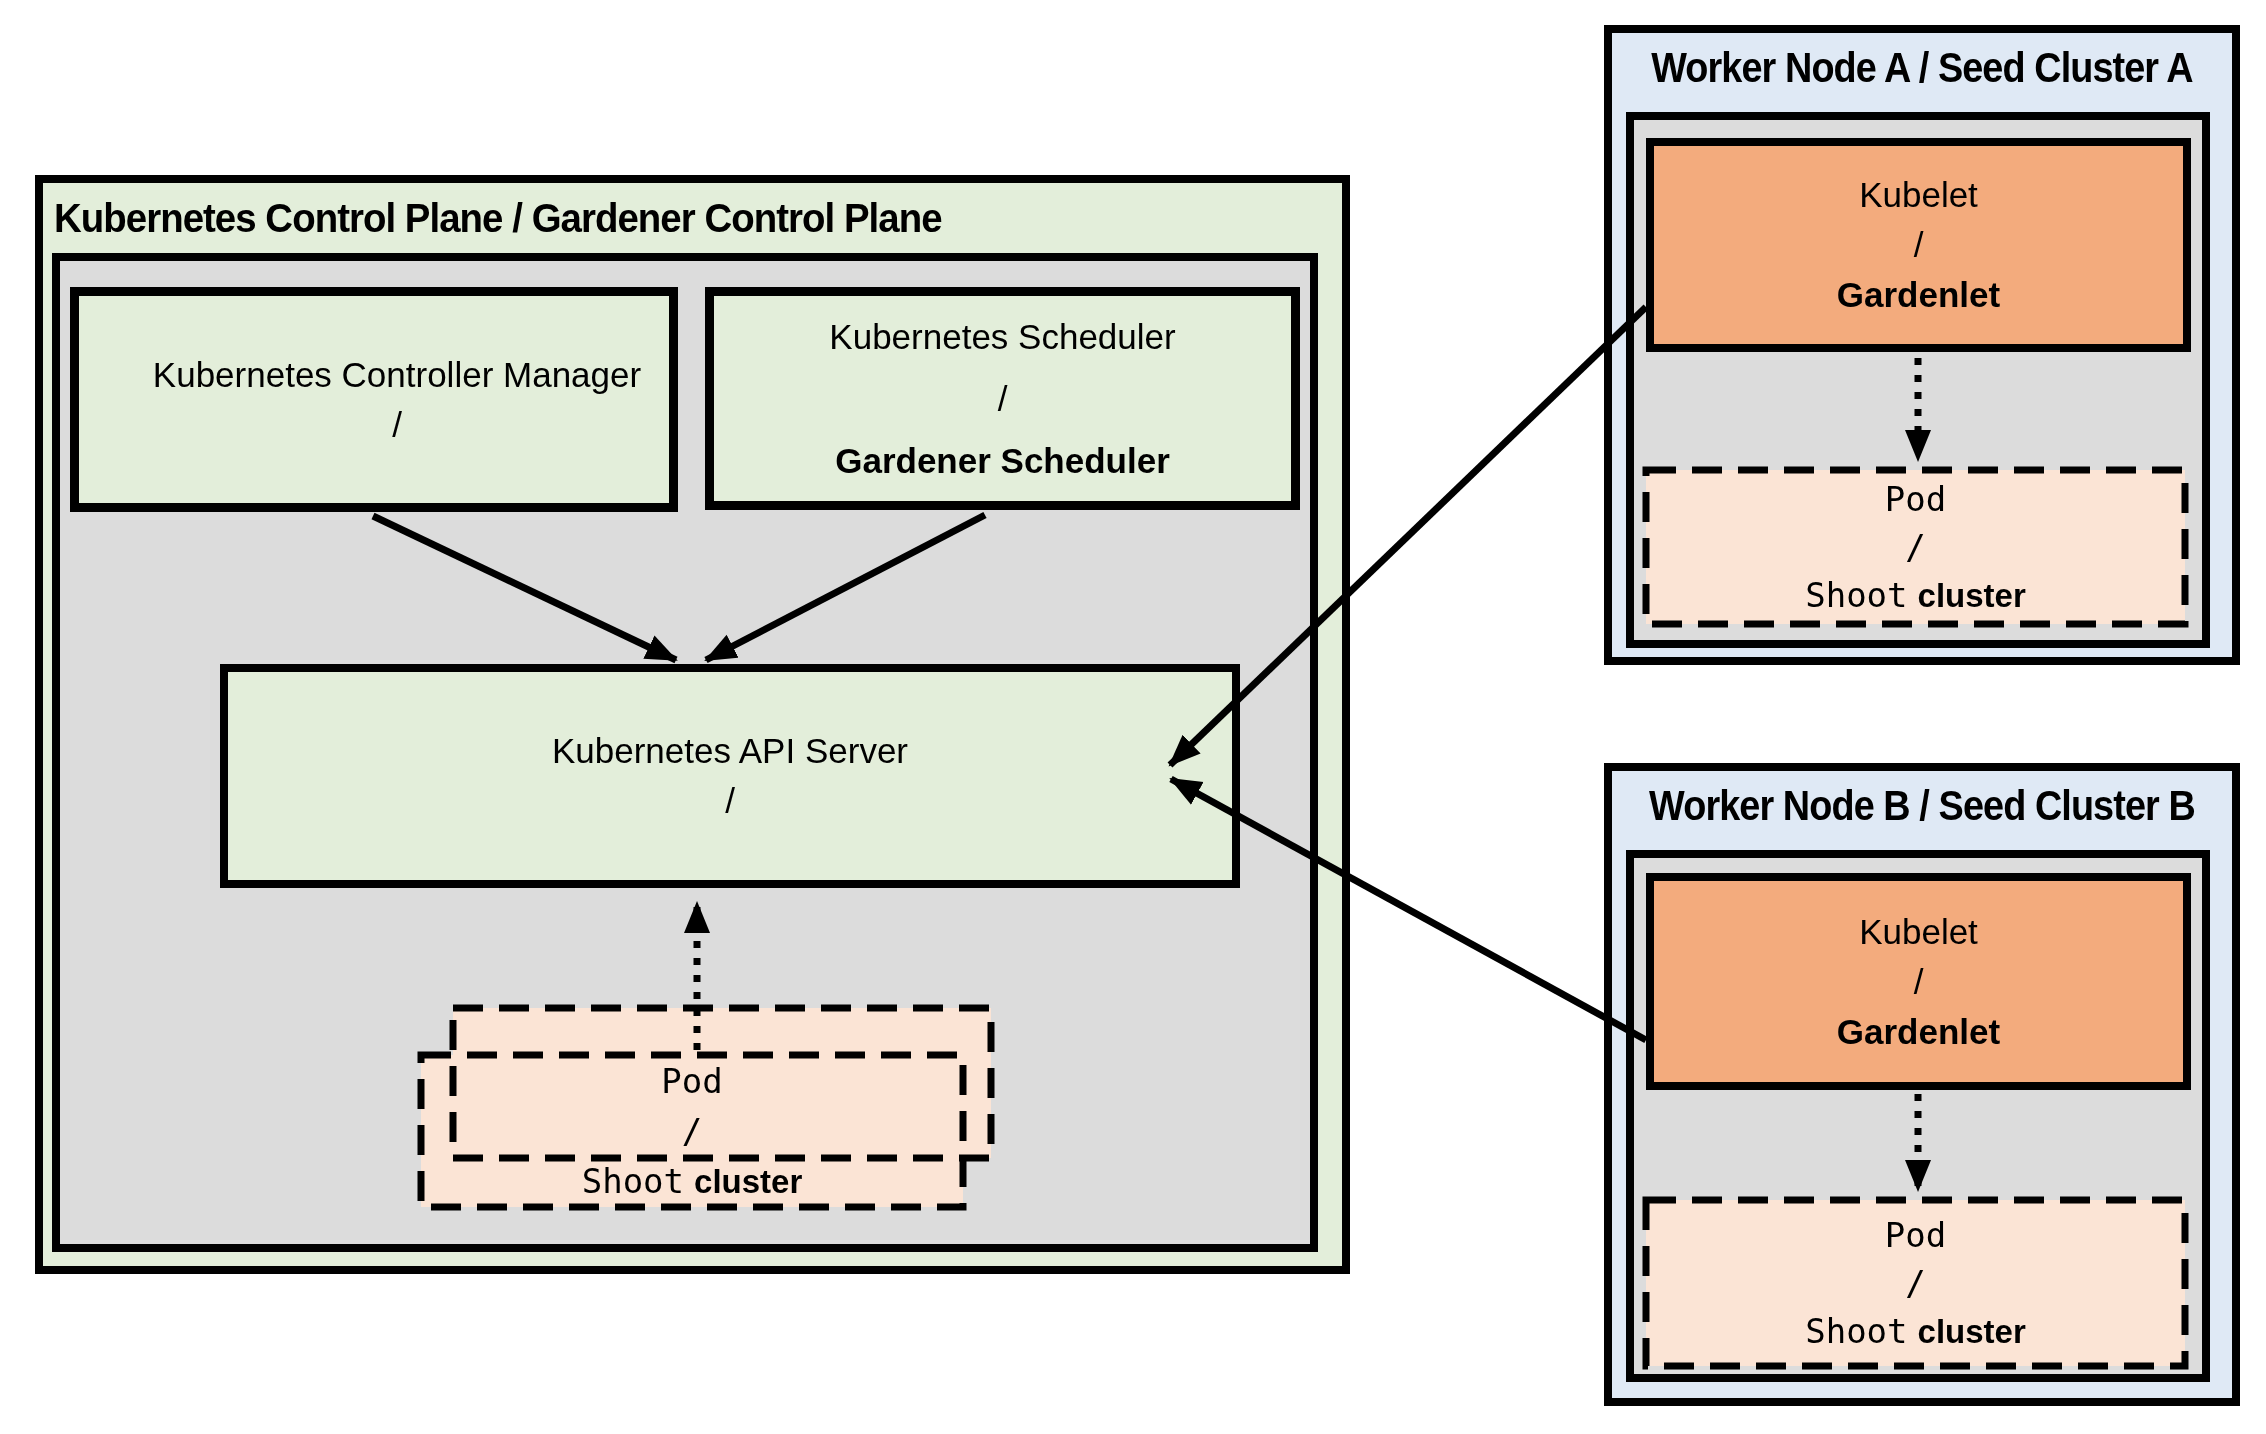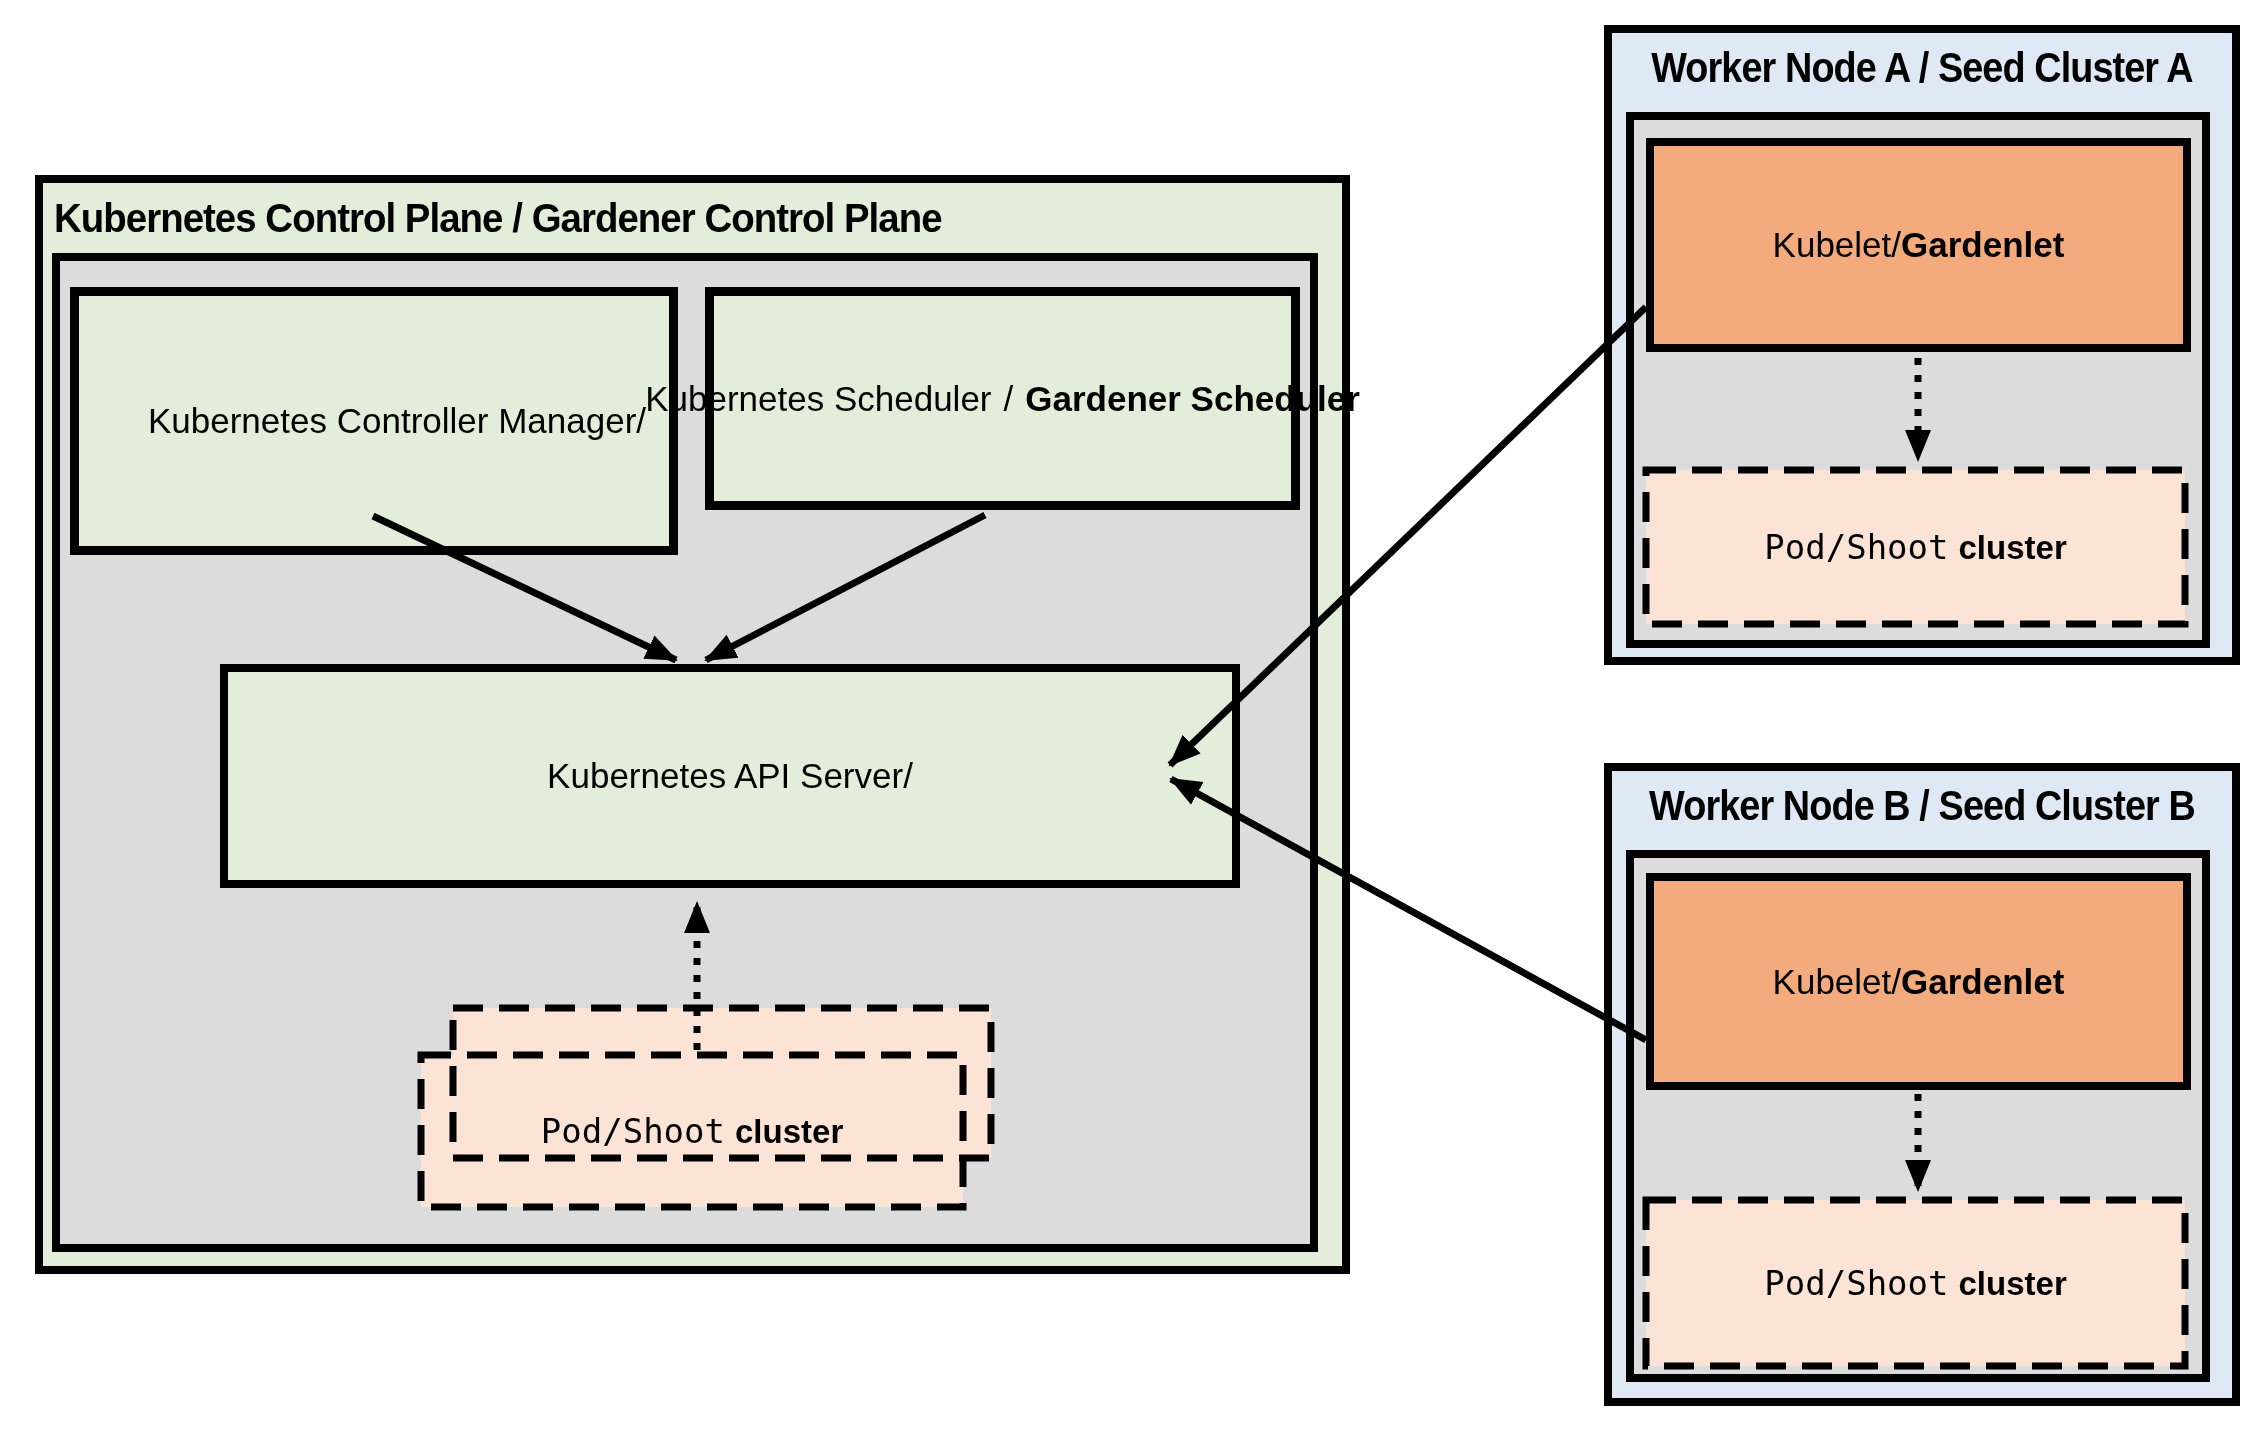--- a/index.html
+++ b/index.html
@@ -11,21 +11,21 @@
     --line-color:#000000;
   }
   html,body{margin:0;padding:0;background:#ffffff;}
   #canvas{
     position:relative;width:2266px;height:1434px;background:#ffffff;
     font-family:"Liberation Sans",sans-serif;color:#000;overflow:hidden;
   }
   .abs{position:absolute;box-sizing:border-box;}
   .solidbox{border:8px solid var(--line-color);}
   .fillonly{border:none;}
-  .center-stack{display:flex;flex-direction:row;align-items:center;justify-content:center;text-align:center;}
+  .center-stack{display:flex;flex-direction:column;align-items:center;justify-content:center;text-align:center;}
   .lbl{font-size:35px;line-height:50px;white-space:nowrap;}
   .lbl-sep{font-size:35px;line-height:50px;}
   .bold{font-weight:700;}
   .mono{font-family:"DejaVu Sans Mono","Liberation Mono",monospace;text-align:right;}
   .cp-title{
     font-size:40px;font-weight:700;letter-spacing:-1px;white-space:nowrap;
     transform:scaleX(0.96);transform-origin:left center;
     display:flex;align-items:center;
   }
   .wn-title{
@@ -45,21 +45,21 @@
 <div id="canvas">
 
   <div class="abs solidbox" style="left:35px;top:175px;width:1315px;height:1099px;background:var(--green-fill);">
   </div>
 
   <div class="abs cp-title" style="left:54px;top:186px;height:64px;">Kubernetes Control Plane / Gardener Control Plane</div>
 
   <div class="abs solidbox" style="left:52px;top:253px;width:1266px;height:999px;background:var(--gray-fill);">
   </div>
 
-  <div class="abs solidbox center-stack" style="left:70px;top:287px;width:608px;height:268px;background:var(--green-fill);border-width:9px;padding-left:46px;">
+  <div class="abs solidbox center-stack" style="left:70px;top:287px;width:608px;height:225px;background:var(--green-fill);border-width:9px;padding-left:46px;">
     <div class="lbl">Kubernetes Controller Manager</div>
     <div class="lbl-sep">/</div>
   </div>
 
   <div class="abs solidbox center-stack" style="left:705px;top:287px;width:595px;height:223px;background:var(--green-fill);border-width:9px;gap:12px;">
     <div class="lbl">Kubernetes Scheduler</div>
     <div class="lbl-sep">/</div>
     <div class="lbl bold">Gardener Scheduler</div>
   </div>
 

